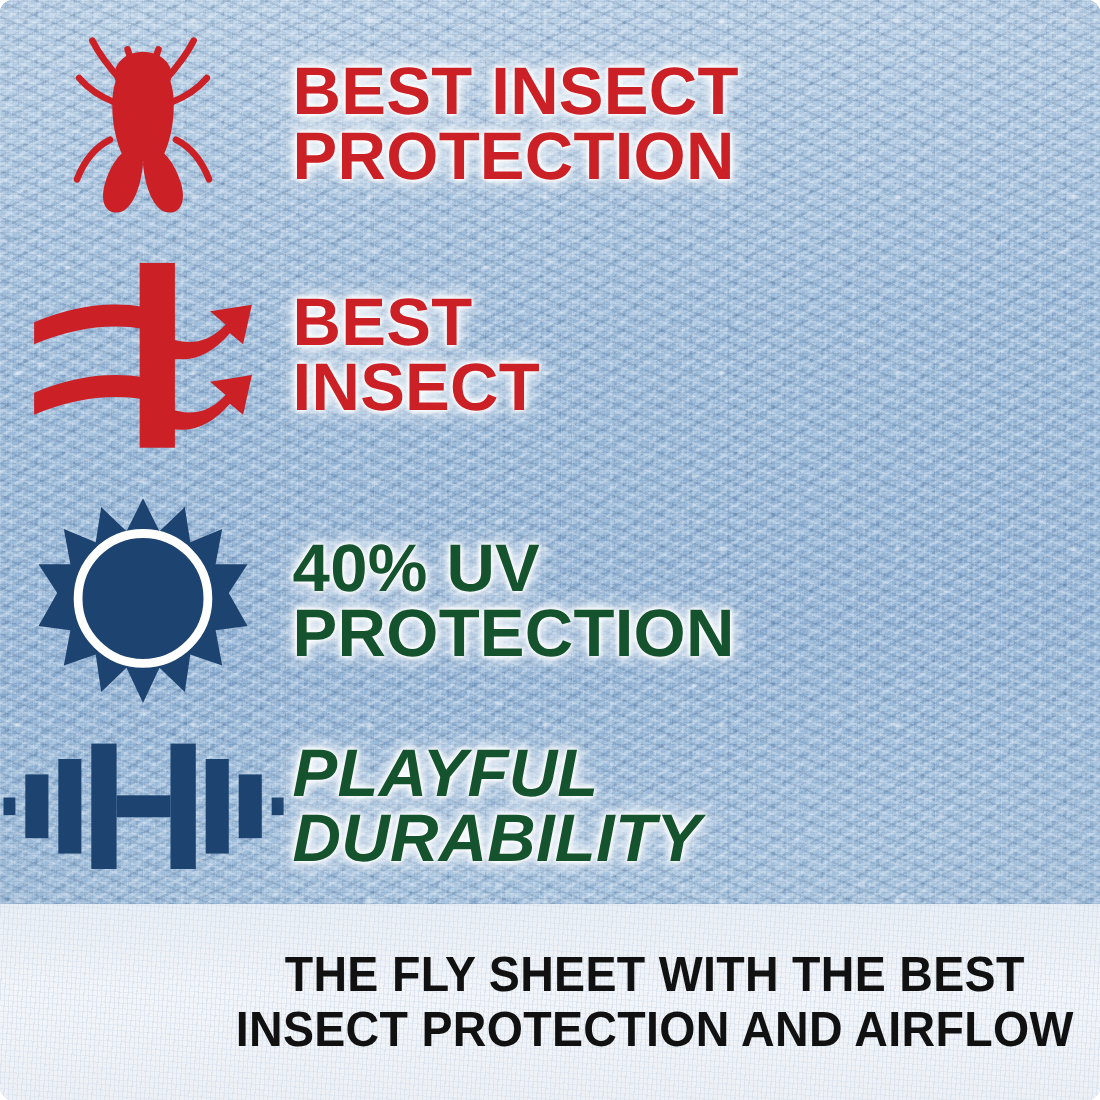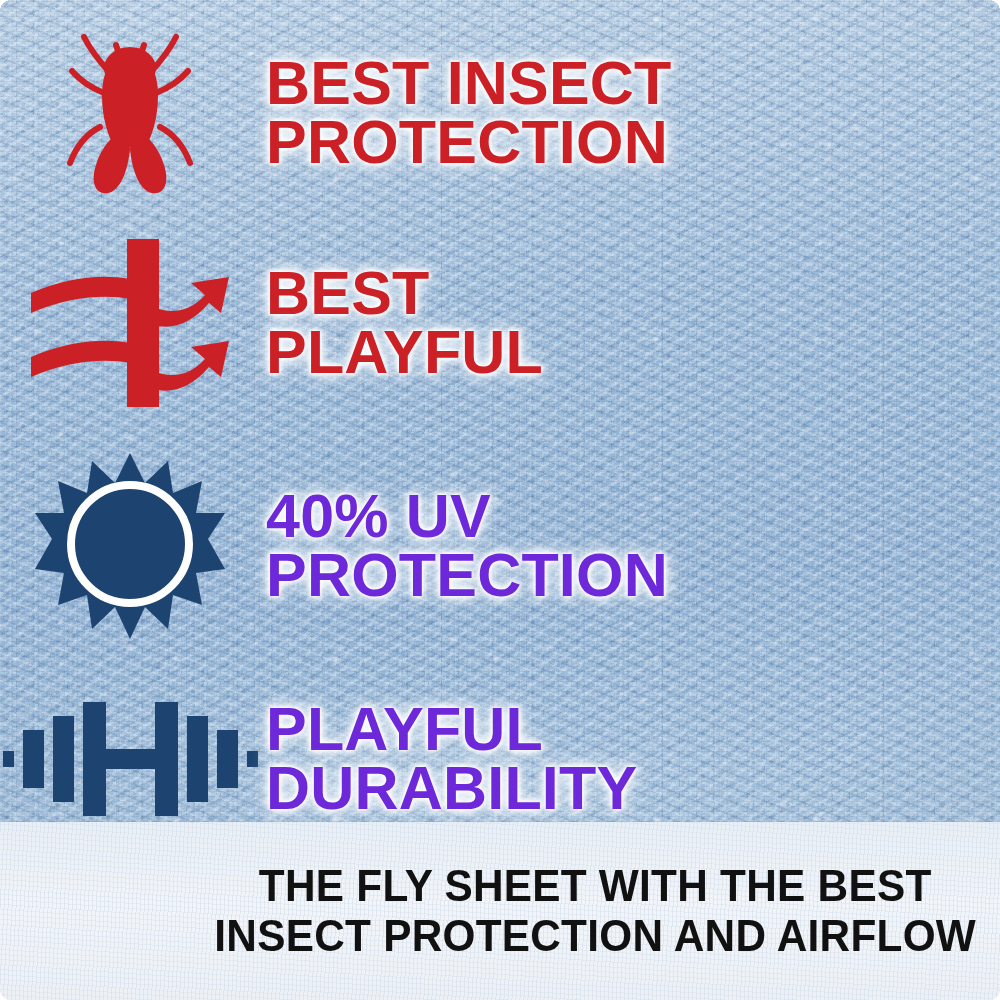--- a/index.html
+++ b/index.html
@@ -103,31 +103,31 @@
     white-space: pre-line;
   }
   .red-text {
     color: #CC2027;
     font-size: 61px;
     text-shadow:
       0 0 5px #ffffff, 0 0 5px #ffffff, 0 0 9px #ffffff,
       0 0 14px #eef4fa, 0 0 20px rgba(255,255,255,.85);
   }
   .blue-text {
-    color: #6d28d9;
+    color: #14532d;
     font-size: 61px;
     text-shadow:
       0 0 5px #ffffff, 0 0 5px #ffffff, 0 0 9px #ffffff,
       0 0 14px #eef4fa, 0 0 20px rgba(255,255,255,.85);
   }
 
   #row-insect   { left: 0; top: 18px;  width: 1000px; height: 190px; }
   #row-airflow  { left: 0; top: 228px; width: 1000px; height: 190px; }
   #row-uv       { left: 0; top: 448px; width: 1000px; height: 195px; }
-  #row-dura     { left: 0; top: 676px; width: 1000px; height: 165px; }
+  #row-dura     { left: 0; top: 650px; width: 1000px; height: 165px; font-style: italic; }
 
   
   #caption-bar {
     position: absolute;
     left: 0; top: 822px;
     width: 1000px;
     height: 178px;
     background: #EDF1F6;
     background-image:
       repeating-linear-gradient(93deg, rgba(210,220,232,.55) 0 1px, rgba(255,255,255,0) 1px 4px),
@@ -211,21 +211,21 @@
 
         <path d="M130 74 Q160 86 182 62 L168 50 L206 44 L198 80 L186 70
                  Q160 100 130 92 Z" fill="#CC2027"></path>
 
         <path d="M130 138 Q160 150 182 126 L168 114 L206 108 L198 144 L186 134
                  Q160 164 130 156 Z" fill="#CC2027"></path>
       </svg>
     </div>
     <div class="text-cell">
       <p class="feature-text red-text">BEST
-PLAYFUL</p>
+INSECT</p>
     </div>
   </div>
 
   <div class="row" id="row-uv">
     <div class="icon-cell">
       <svg width="190" height="190" viewBox="0 0 190 190">
         <polygon fill="#1D4470" points="
           95,2 110,32 133,10 138,42 167,30 161,62 190,62 173,88 190,118 161,122
           167,154 138,144 133,178 110,156 95,188 80,156 57,178 52,144 23,154
           29,122 0,118 17,88 0,62 29,62 23,30 52,42 57,10 80,32"></polygon>

